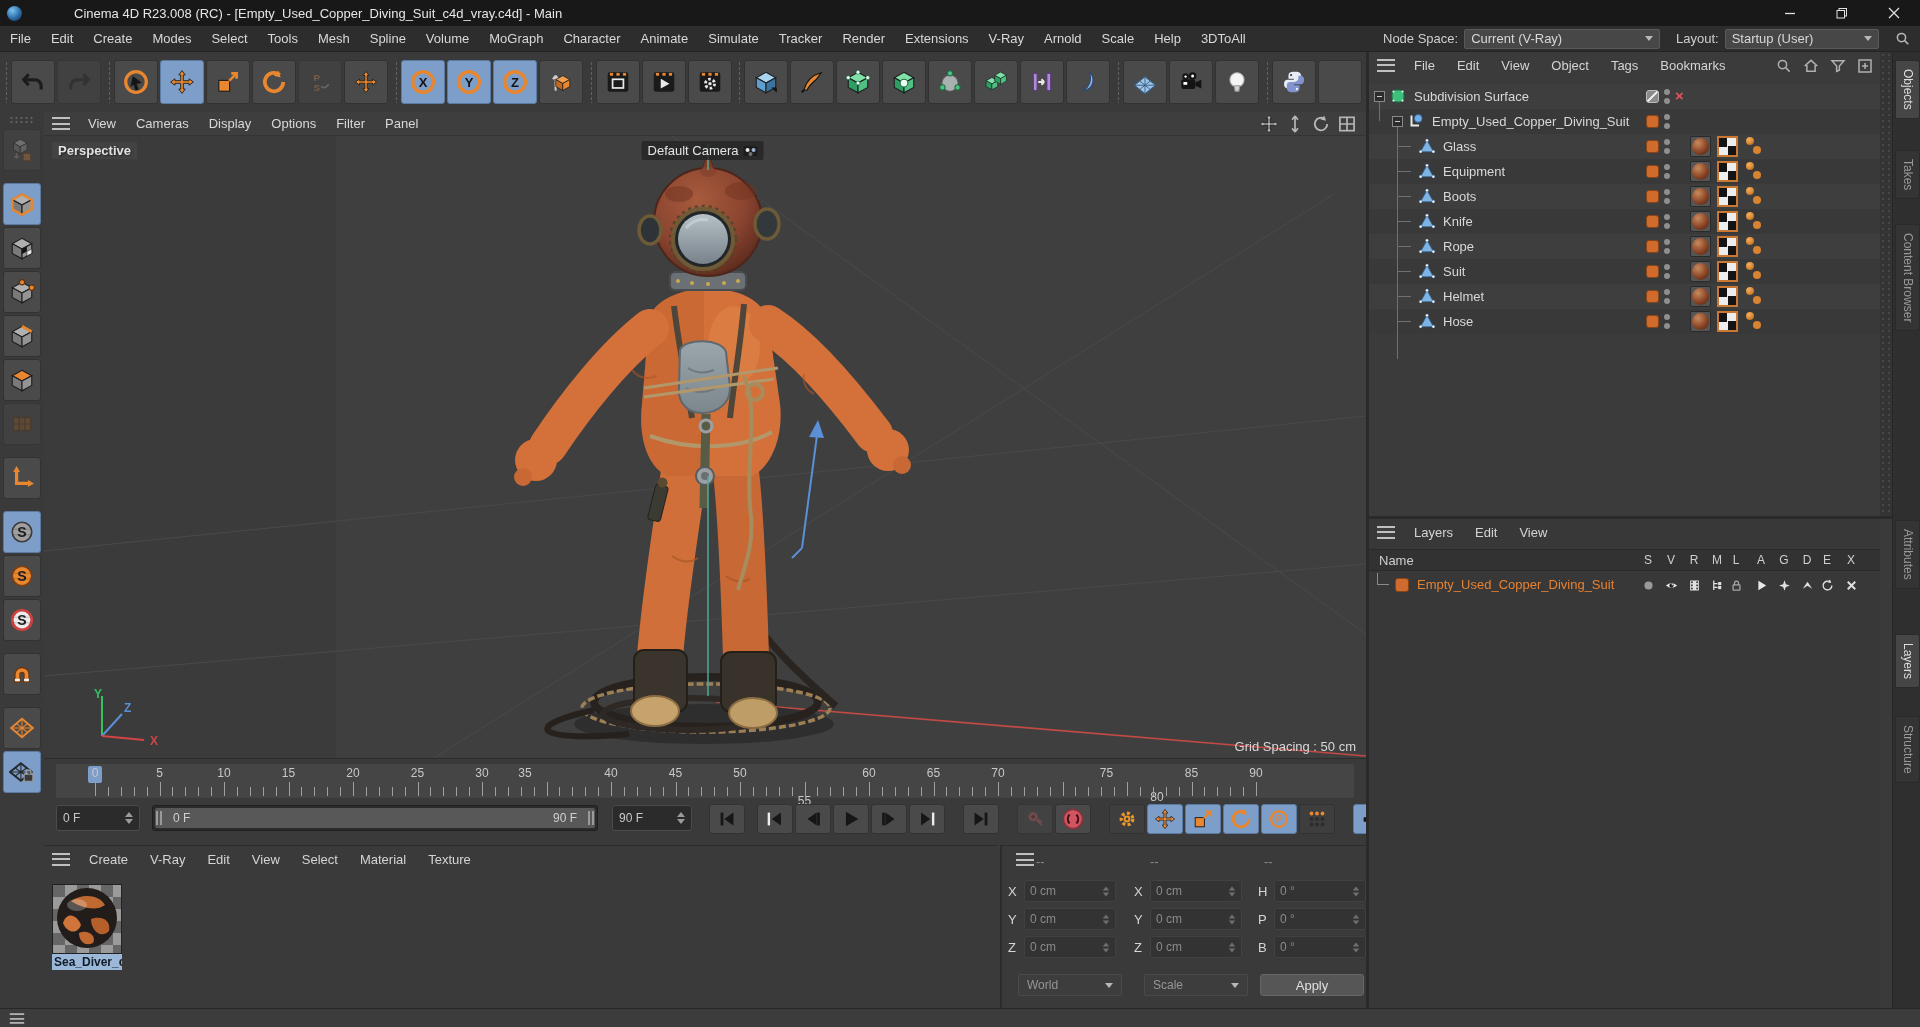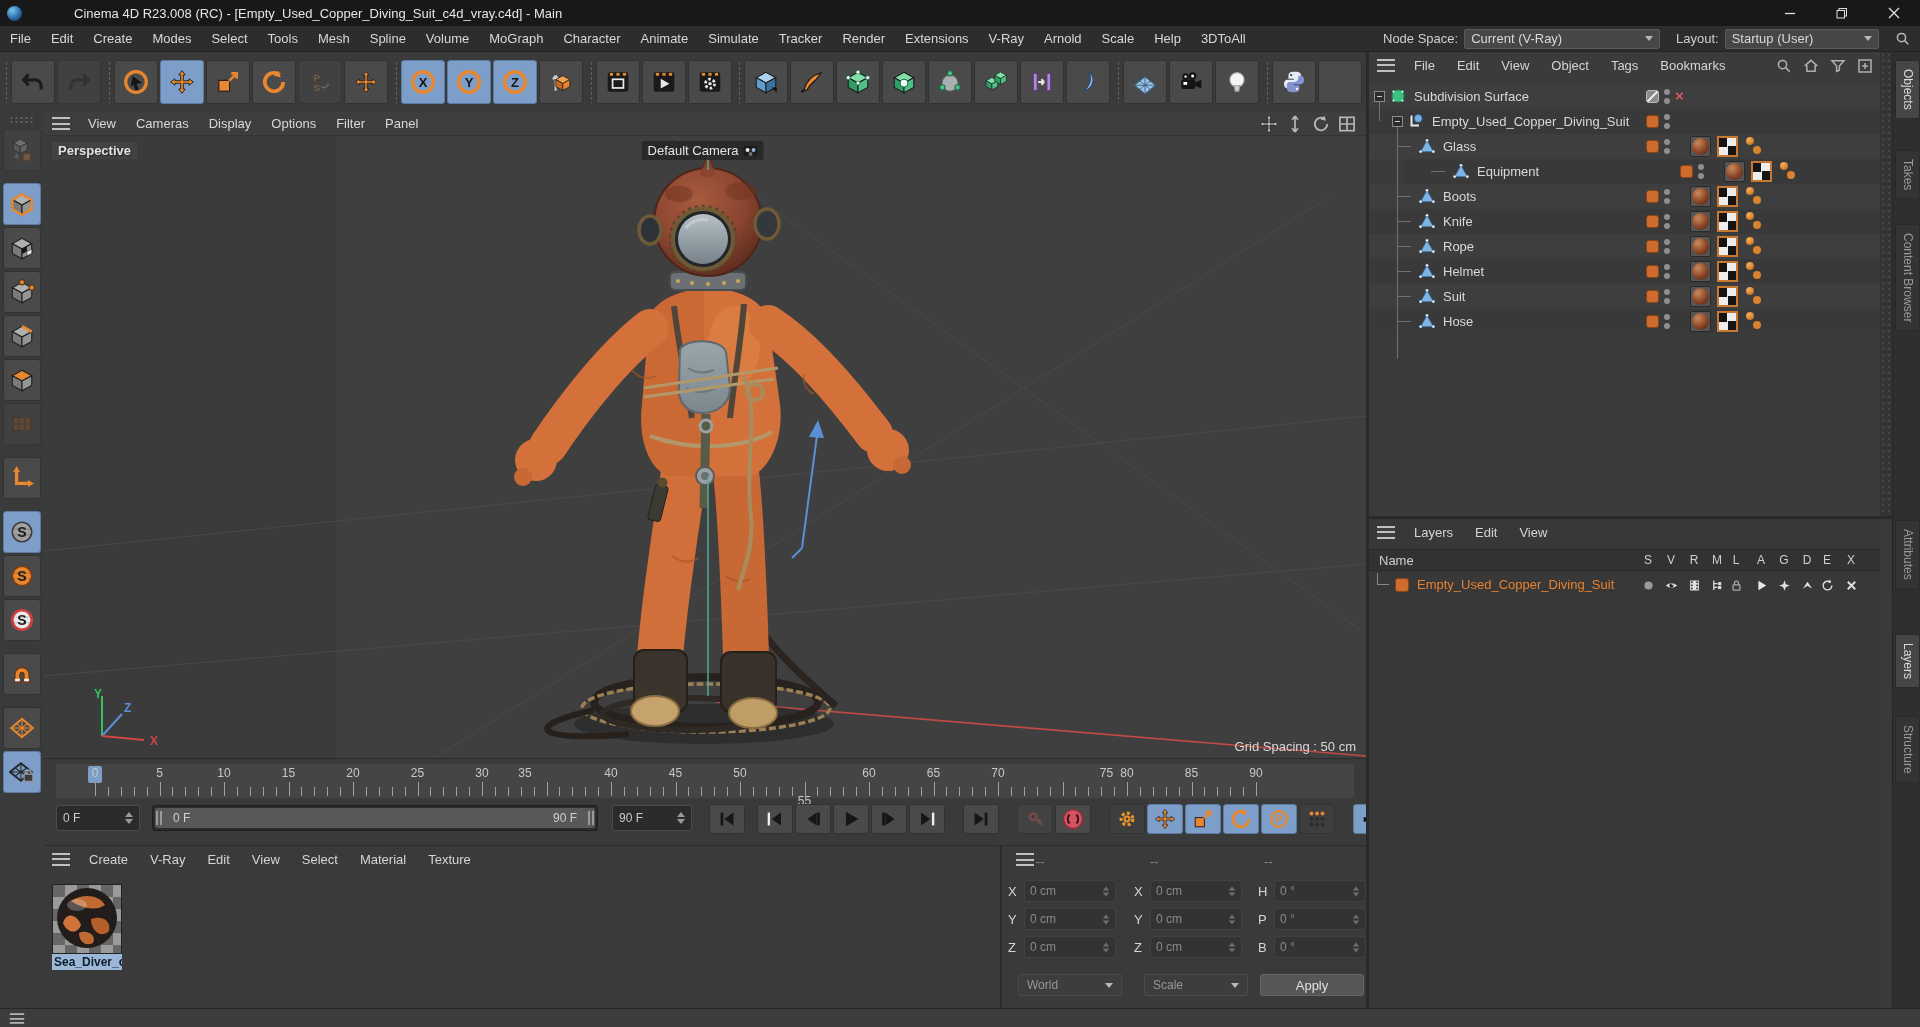--- a/index.html
+++ b/index.html
@@ -745,21 +745,21 @@
           <div class="rlabel" style="left: 426px;">30</div>
           <div class="rlabel" style="left: 469px;">35</div>
           <div class="rlabel" style="left: 555px;">40</div>
           <div class="rlabel" style="left: 619.5px;">45</div>
           <div class="rlabel" style="left: 684px;">50</div>
           <div class="rlabel" style="left: 748.5px; margin-top: 28px;">55</div>
           <div class="rlabel" style="left: 813px;">60</div>
           <div class="rlabel" style="left: 877.5px;">65</div>
           <div class="rlabel" style="left: 942px;">70</div>
           <div class="rlabel" style="left: 1006.5px; margin-left: 44px;">75</div>
-          <div class="rlabel" style="left: 1071px;">80</div>
+          <div class="rlabel" style="left: 1101px; margin-top: 24px;">80</div>
           <div class="rlabel" style="left: 1135.5px;">85</div>
           <div class="rlabel" style="left: 1200px;">90</div>
         </div>
         <div id="ruler-ticks">
           <div class="tick" style="left: 39px; top: 18px; height: 14px;"></div>
           <div class="tick" style="left: 51.9px; top: 23px; height: 9px;"></div>
           <div class="tick" style="left: 64.8px; top: 23px; height: 9px;"></div>
           <div class="tick" style="left: 77.7px; top: 23px; height: 9px;"></div>
           <div class="tick" style="left: 90.6px; top: 23px; height: 9px;"></div>
           <div class="tick" style="left: 103.5px; top: 18px; height: 14px;"></div>
@@ -1217,21 +1217,21 @@
             </svg></div>
           <span class="om-label">Glass</span>
           <div class="chip"></div>
           <div class="dots"></div>
           <div class="mat-chip">
             <div class="mat-ball"></div>
           </div>
           <div class="uvw-chip"></div>
           <div class="phong-chip"></div>
         </div>
-        <div class="om-row" style="padding-left: 45px; margin-left: 34px;">
+        <div class="om-row" style="padding-left: 45px;">
           <div class="stub" style="left: 28px; width: 14px;"></div>
           <div class="om-icon"><svg viewBox="0 0 24 24" width="18" height="18">
               <polygon points="12,4.5 20.5,19.5 3.5,19.5" fill="#7db4e4" stroke="#3a6a9a"></polygon>
               <g fill="#ffffff" stroke="#3a6a9a" stroke-width="0.6">
                 <circle cx="12" cy="4.5" r="1.9"></circle>
                 <circle cx="20.5" cy="19.5" r="1.9"></circle>
                 <circle cx="3.5" cy="19.5" r="1.9"></circle>
               </g>
             </svg></div>
           <span class="om-label">Equipment</span>
@@ -1303,40 +1303,40 @@
         <div class="om-row" style="padding-left: 45px;">
           <div class="stub" style="left: 28px; width: 14px;"></div>
           <div class="om-icon"><svg viewBox="0 0 24 24" width="18" height="18">
               <polygon points="12,4.5 20.5,19.5 3.5,19.5" fill="#7db4e4" stroke="#3a6a9a"></polygon>
               <g fill="#ffffff" stroke="#3a6a9a" stroke-width="0.6">
                 <circle cx="12" cy="4.5" r="1.9"></circle>
                 <circle cx="20.5" cy="19.5" r="1.9"></circle>
                 <circle cx="3.5" cy="19.5" r="1.9"></circle>
               </g>
             </svg></div>
-          <span class="om-label">Helmet</span>
+          <span class="om-label">Suit</span>
           <div class="chip"></div>
           <div class="dots"></div>
           <div class="mat-chip">
             <div class="mat-ball"></div>
           </div>
           <div class="uvw-chip"></div>
           <div class="phong-chip"></div>
         </div>
         <div class="om-row" style="padding-left: 45px;">
           <div class="stub" style="left: 28px; width: 14px;"></div>
           <div class="om-icon"><svg viewBox="0 0 24 24" width="18" height="18">
               <polygon points="12,4.5 20.5,19.5 3.5,19.5" fill="#7db4e4" stroke="#3a6a9a"></polygon>
               <g fill="#ffffff" stroke="#3a6a9a" stroke-width="0.6">
                 <circle cx="12" cy="4.5" r="1.9"></circle>
                 <circle cx="20.5" cy="19.5" r="1.9"></circle>
                 <circle cx="3.5" cy="19.5" r="1.9"></circle>
               </g>
             </svg></div>
-          <span class="om-label">Suit</span>
+          <span class="om-label">Helmet</span>
           <div class="chip"></div>
           <div class="dots"></div>
           <div class="mat-chip">
             <div class="mat-ball"></div>
           </div>
           <div class="uvw-chip"></div>
           <div class="phong-chip"></div>
         </div>
         <div class="om-row" style="padding-left: 45px;">
           <div class="stub" style="left: 28px; width: 14px;"></div>

